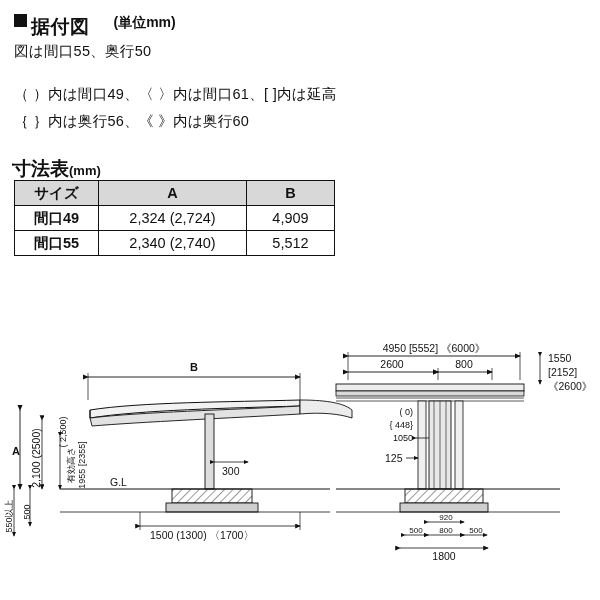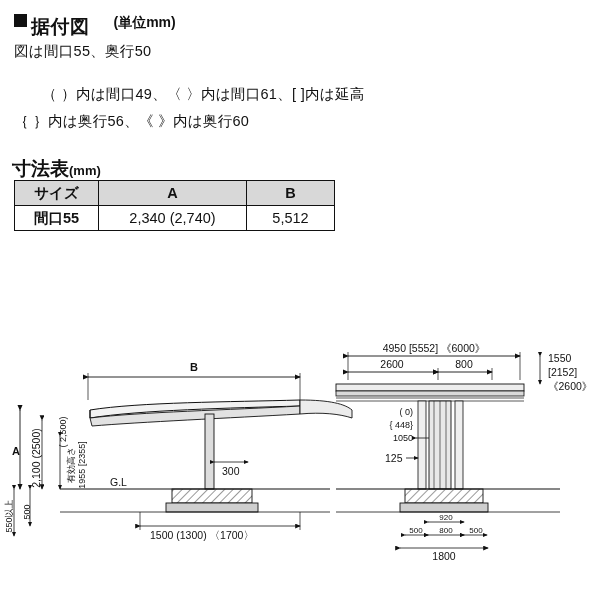--- a/index.html
+++ b/index.html
@@ -14,21 +14,21 @@
   .page{position:absolute;inset:0;}
 
   
   .hdr{position:absolute;left:14px;top:14px;display:flex;gap:4px;}
   .sq{width:13px;height:13px;background:#111;display:inline-block;}
   .hdr-title{font-size:19px;font-weight:700;letter-spacing:0.5px;}
   .hdr-unit{font-size:14px;font-weight:700;padding-left:20px;}
 
   .note{position:absolute;left:14px;font-size:14.5px;letter-spacing:0.3px;white-space:nowrap;}
   .note1{top:42px;}
-  .note2{top:85px;margin-left:28px;}
+  .note2{top:85px;}
   .note3{top:112px;}
 
   
   .tbl-title{position:absolute;left:12px;top:156px;font-size:19px;font-weight:700;}
   .tbl-title .u{font-size:13px;font-weight:700;}
 
   table.dim{
     position:absolute;left:14px;top:180px;
     border-collapse:collapse;
     font-size:14.5px;
@@ -80,20 +80,25 @@
   <table class="dim">
     <thead>
       <tr>
         <th class="c0">サイズ</th>
         <th class="c1">A</th>
         <th class="c2">B</th>
       </tr>
     </thead>
     <tbody>
       <tr>
+        <td class="c0">間口49</td>
+        <td class="c1">2,324 (2,724)</td>
+        <td class="c2">4,909</td>
+      </tr>
+      <tr>
         <td class="c0">間口55</td>
         <td class="c1">2,340 (2,740)</td>
         <td class="c2">5,512</td>
       </tr>
     </tbody>
   </table>
 
 
   <div class="draw">
     <svg width="600" height="260" viewBox="0 0 600 260" xmlns="http://www.w3.org/2000/svg">

